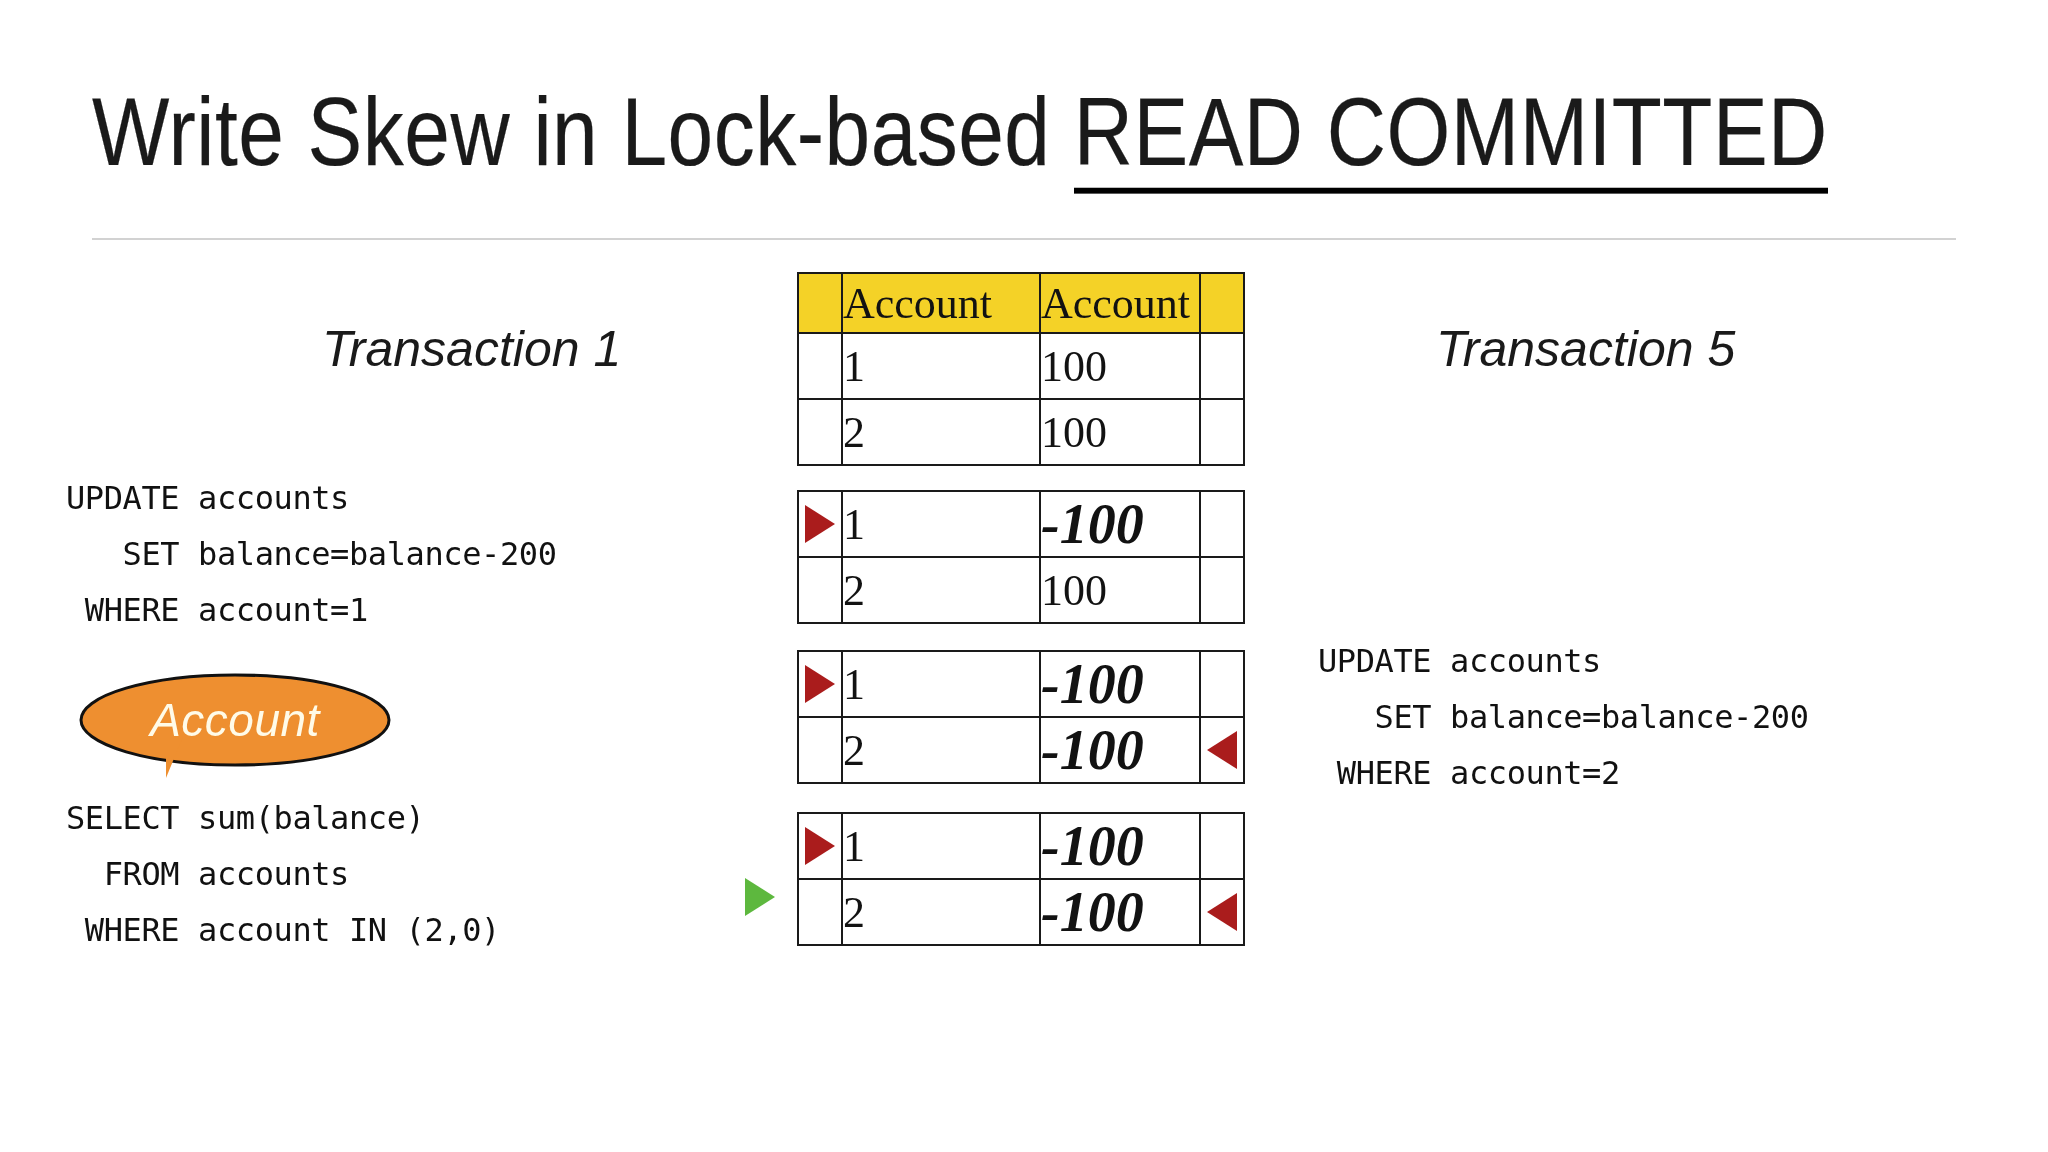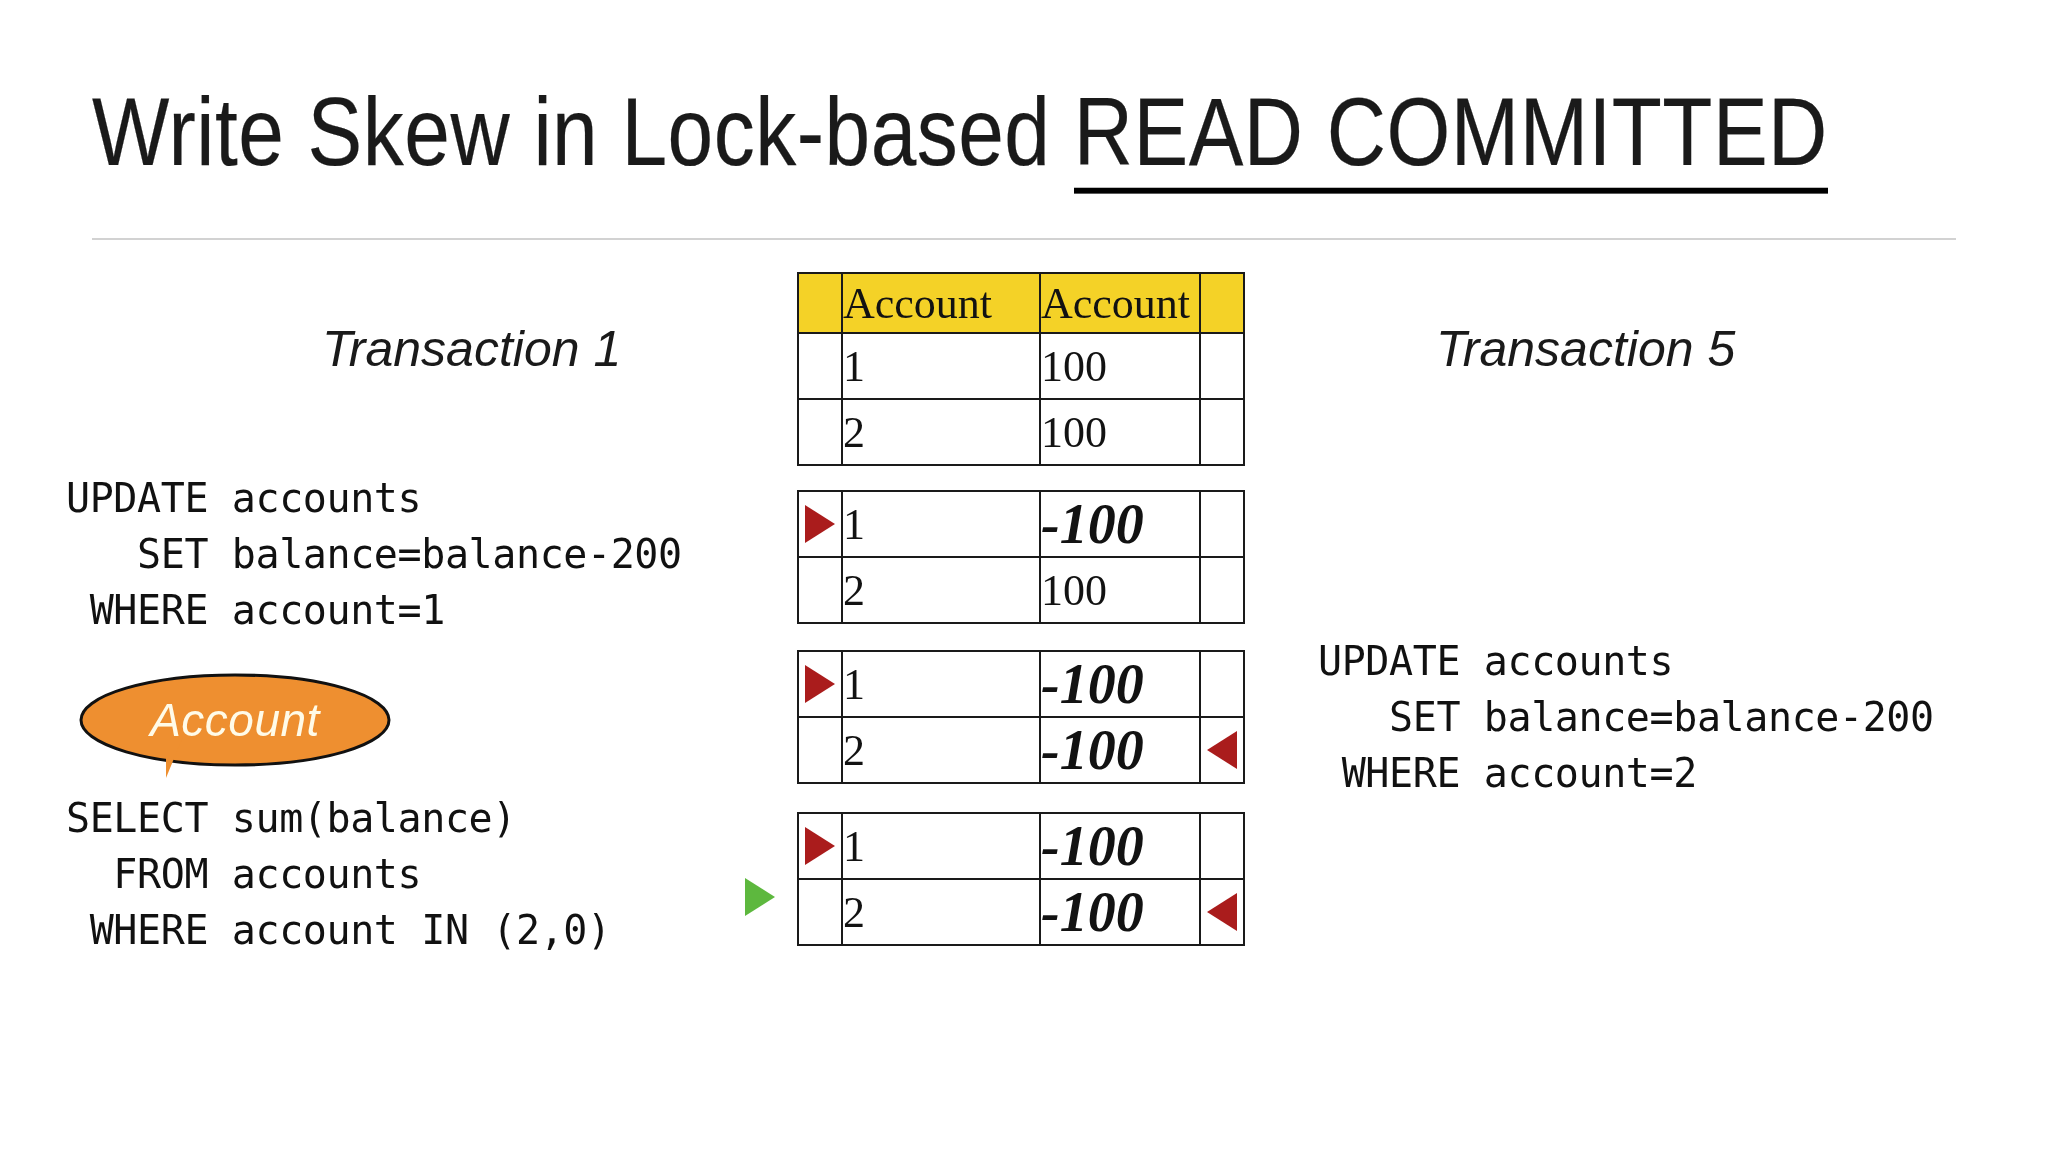--- a/index.html
+++ b/index.html
@@ -61,21 +61,21 @@
     white-space: nowrap;
     margin-top: 45px;
   }
   #txn1-heading { left: 322px; top: 275px; }
   #txn2-heading { left: 1436px; top: 275px; }
 
   
   .sql-block {
     position: absolute;
     font-family: "DejaVu Sans Mono", "Liberation Mono", monospace;
-    font-size: 40px;
+    font-size: 32px;
     line-height: 56px;
     white-space: pre;
     color: #111111;
     letter-spacing: -0.4px;
   }
   #sql-t1-update { left: 66px; top: 470px; }
   #sql-t1-select { left: 66px; top: 790px; }
   #sql-t2-update { left: 1318px; top: 633px; }
 
   

